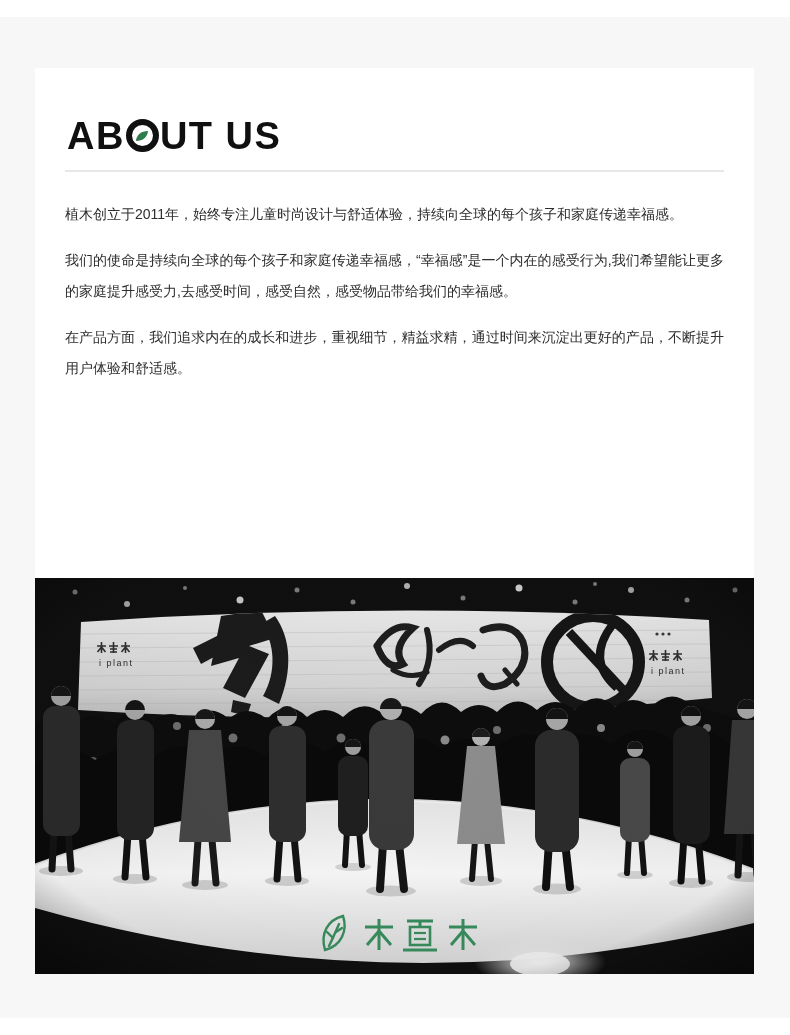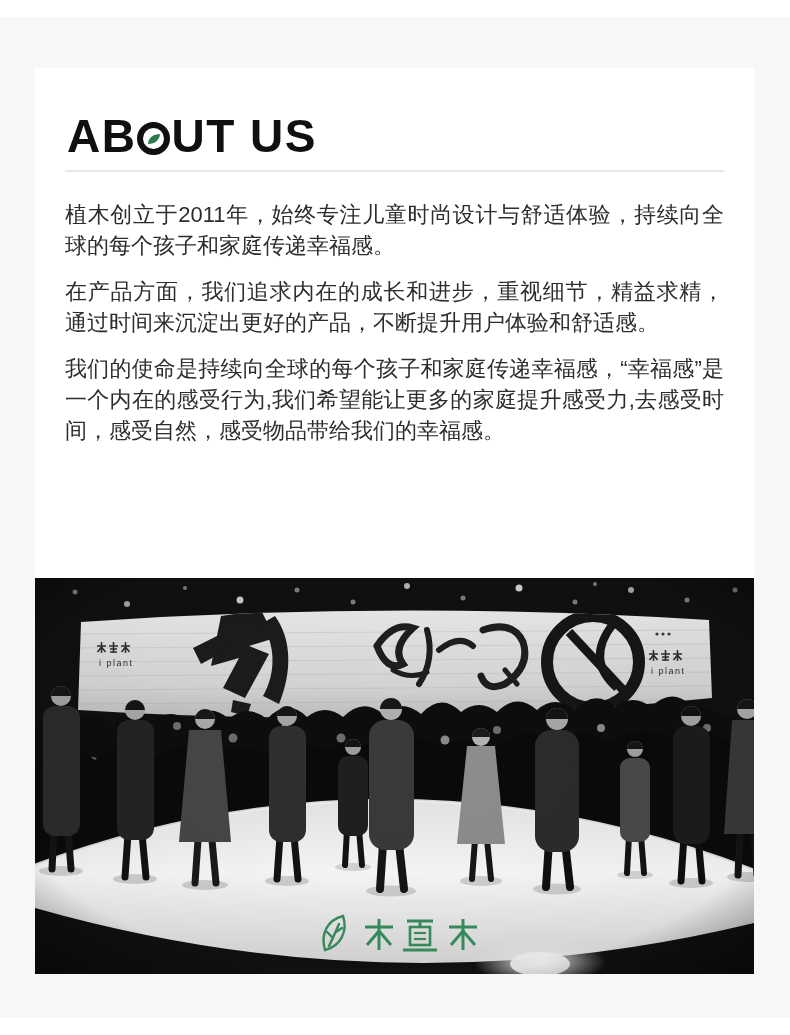--- a/index.html
+++ b/index.html
@@ -12,58 +12,58 @@
   .gray-section {
     background:#f7f7f8;
     margin:17px 0;
     padding:51px 35px 44px 35px;
   }
   .card { background:#ffffff; width:719px; }
   .text-section { padding:47px 30px 0 30px; height:510px; overflow:hidden; }
 
   h1.page-title {
     margin:0 0 13px 2px;
-    font-size:46px; line-height:42px;
+    font-size:38px; line-height:42px;
     font-weight:bold; color:#101010;
     letter-spacing:1.5px; white-space:nowrap;
   }
   .o-ring {
     display:inline-block; width:33px; height:33px;
     border:6.5px solid #101010; border-radius:50%;
     position:relative; vertical-align:-3px; margin:0 1px;
   }
   .o-ring svg { position:absolute; left:50%; top:50%; transform:translate(-50%,-50%); display:block; }
 
   .divider { height:2px; background:#e7e7e7; margin:0 0 27px 0; }
 
   p.para {
     margin:0 0 15px 0;
-    font-size:22px; line-height:31px;
+    font-size:14px; line-height:31px;
     color:#2d2d2d; text-align:justify;
     font-family:"Liberation Sans","DejaVu Sans",sans-serif;
   }
   .photo-wrap { width:719px; height:396px; line-height:0; }
   .photo-wrap svg { display:block; }
 </style>
 </head>
 <body>
 
 <div class="gray-section">
   <div class="card">
 
     <div class="text-section">
       <h1 class="page-title"><span>AB</span><span class="o-ring"><svg width="15" height="13" viewBox="0 0 15 13" aria-hidden="true">
               <path d="M1.5,11.5 C1.8,5.5 6.5,1.5 13.5,1.5 C13,7.5 8.5,11.5 1.5,11.5 Z" fill="#2e7b4c"></path>
             </svg></span><span>UT US</span></h1>
 
       <div class="divider"></div>
 
       <p class="para">植木创立于2011年，始终专注儿童时尚设计与舒适体验，持续向全球的每个孩子和家庭传递幸福感。</p>
+      <p class="para">我们的使命是持续向全球的每个孩子和家庭传递幸福感，“幸福感”是一个内在的感受行为,我们希望能让更多的家庭提升感受力,去感受时间，感受自然，感受物品带给我们的幸福感。</p>
       <p class="para">在产品方面，我们追求内在的成长和进步，重视细节，精益求精，通过时间来沉淀出更好的产品，不断提升用户体验和舒适感。</p>
-      <p class="para">我们的使命是持续向全球的每个孩子和家庭传递幸福感，“幸福感”是一个内在的感受行为,我们希望能让更多的家庭提升感受力,去感受时间，感受自然，感受物品带给我们的幸福感。</p>
     </div>
 
     <div class="photo-wrap">
       <svg width="719" height="396" viewBox="0 0 719 396">
         <defs>
           <linearGradient id="screenGrad" x1="0" y1="0" x2="0" y2="1">
             <stop offset="0" stop-color="#ececec"></stop>
             <stop offset="0.7" stop-color="#d6d6d6"></stop>
             <stop offset="1" stop-color="#bdbdbd"></stop>
           </linearGradient>

